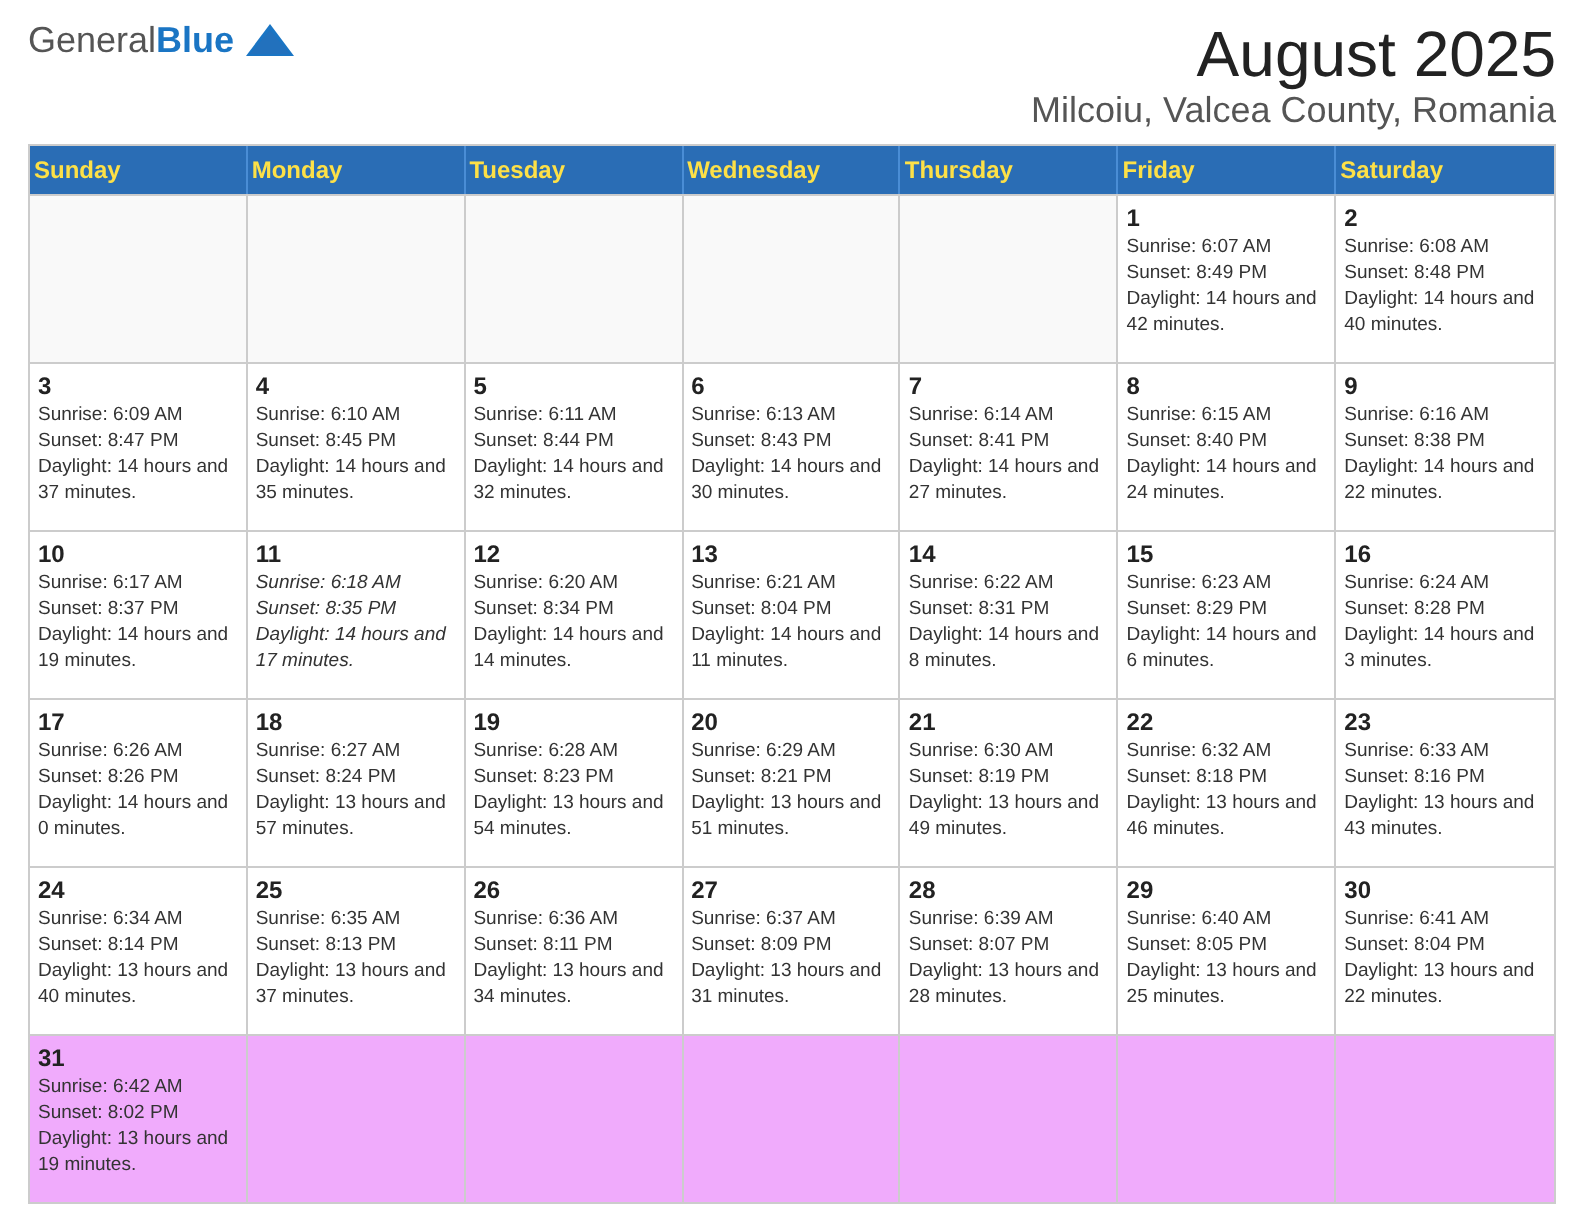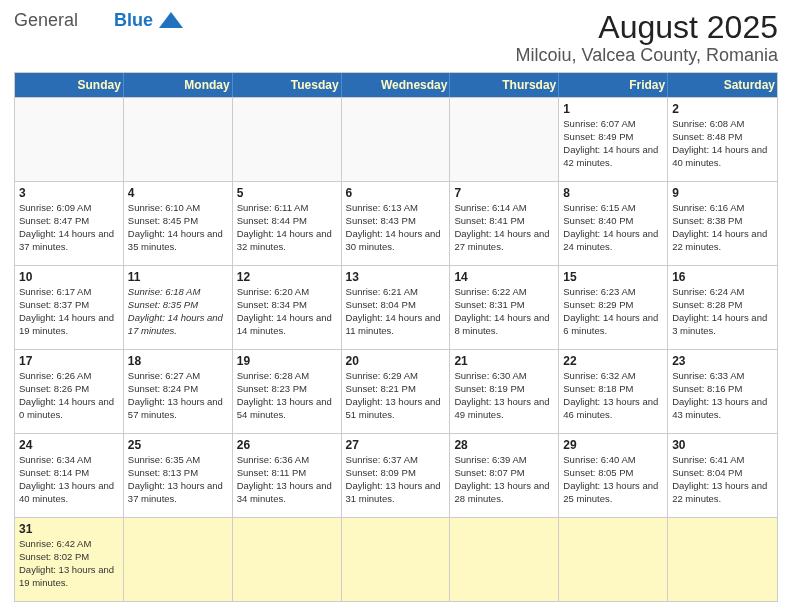--- a/index.html
+++ b/index.html
@@ -30,21 +30,20 @@
     }
     .logo-text {
       font-size: 18px;
       color: #555;
       font-weight: normal;
       line-height: 1;
     }
     .logo-text span {
       color: #1a75c4;
       font-weight: bold;
-      margin-left: 36px;
     }
     .logo-icon {
       width: 28px;
       height: 20px;
       margin-left: 2px;
     }
     .title-block {
       text-align: right;
     }
     .title-main {
@@ -62,24 +61,24 @@
       border: 1px solid #ccc;
       display: flex;
       flex-direction: column;
     }
     .cal-header {
       display: grid;
       grid-template-columns: repeat(7, 1fr);
       background: #2a6db5;
     }
     .cal-header-cell {
-      color: #fef9c3;
+      color: #fde047;
       font-size: 12px;
       font-weight: bold;
-      text-align: right;
+      text-align: left;
       padding: 5px 2px;
       border-right: 1px solid #4a8dd5;
     }
     .cal-header-cell:last-child { border-right: none; }
     .cal-body {
       flex: 1;
       display: grid;
       grid-template-rows: repeat(6, 1fr);
     }
     .cal-row {
@@ -99,21 +98,21 @@
     .cal-cell:last-child { border-right: none; }
     .cal-cell.empty { background: #f9f9f9; }
     .cal-cell .day-num {
       font-size: 12px;
       font-weight: bold;
       color: #222;
       display: block;
       margin-bottom: 1px;
     }
     .last-row .cal-cell {
-      background: #fef9c3;
+      background: #f0abfc;
     }
   </style>
 </head>
 <body>
 
 <div class="page">
   <div class="header">
     <div class="logo">
       <div style="display:flex;flex-direction:column;line-height:1.1;">
         <span class="logo-text">General<span>Blue</span></span>

